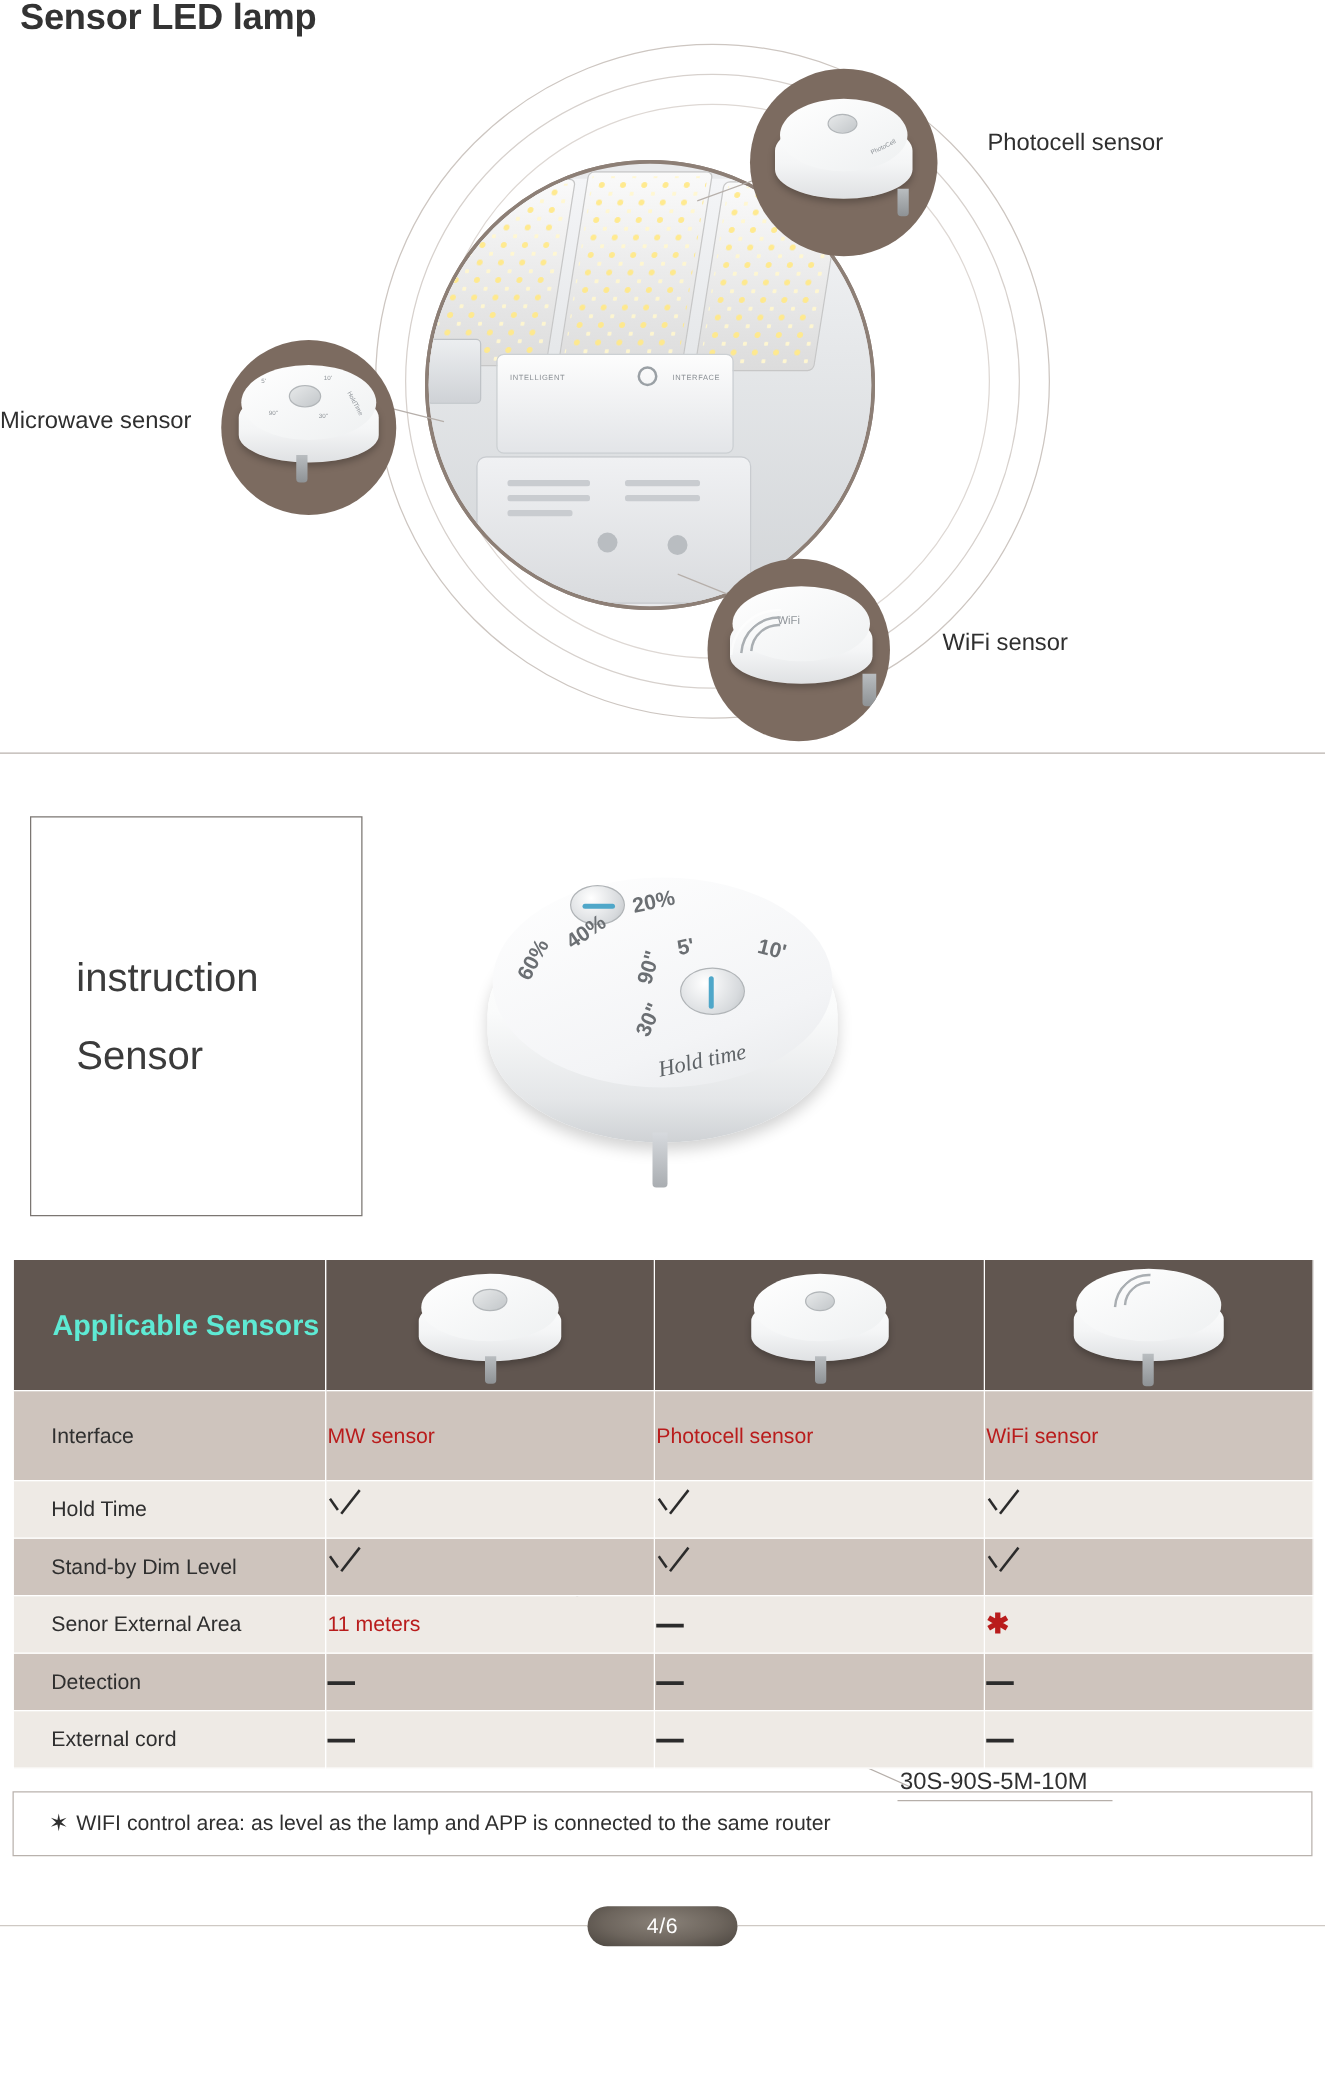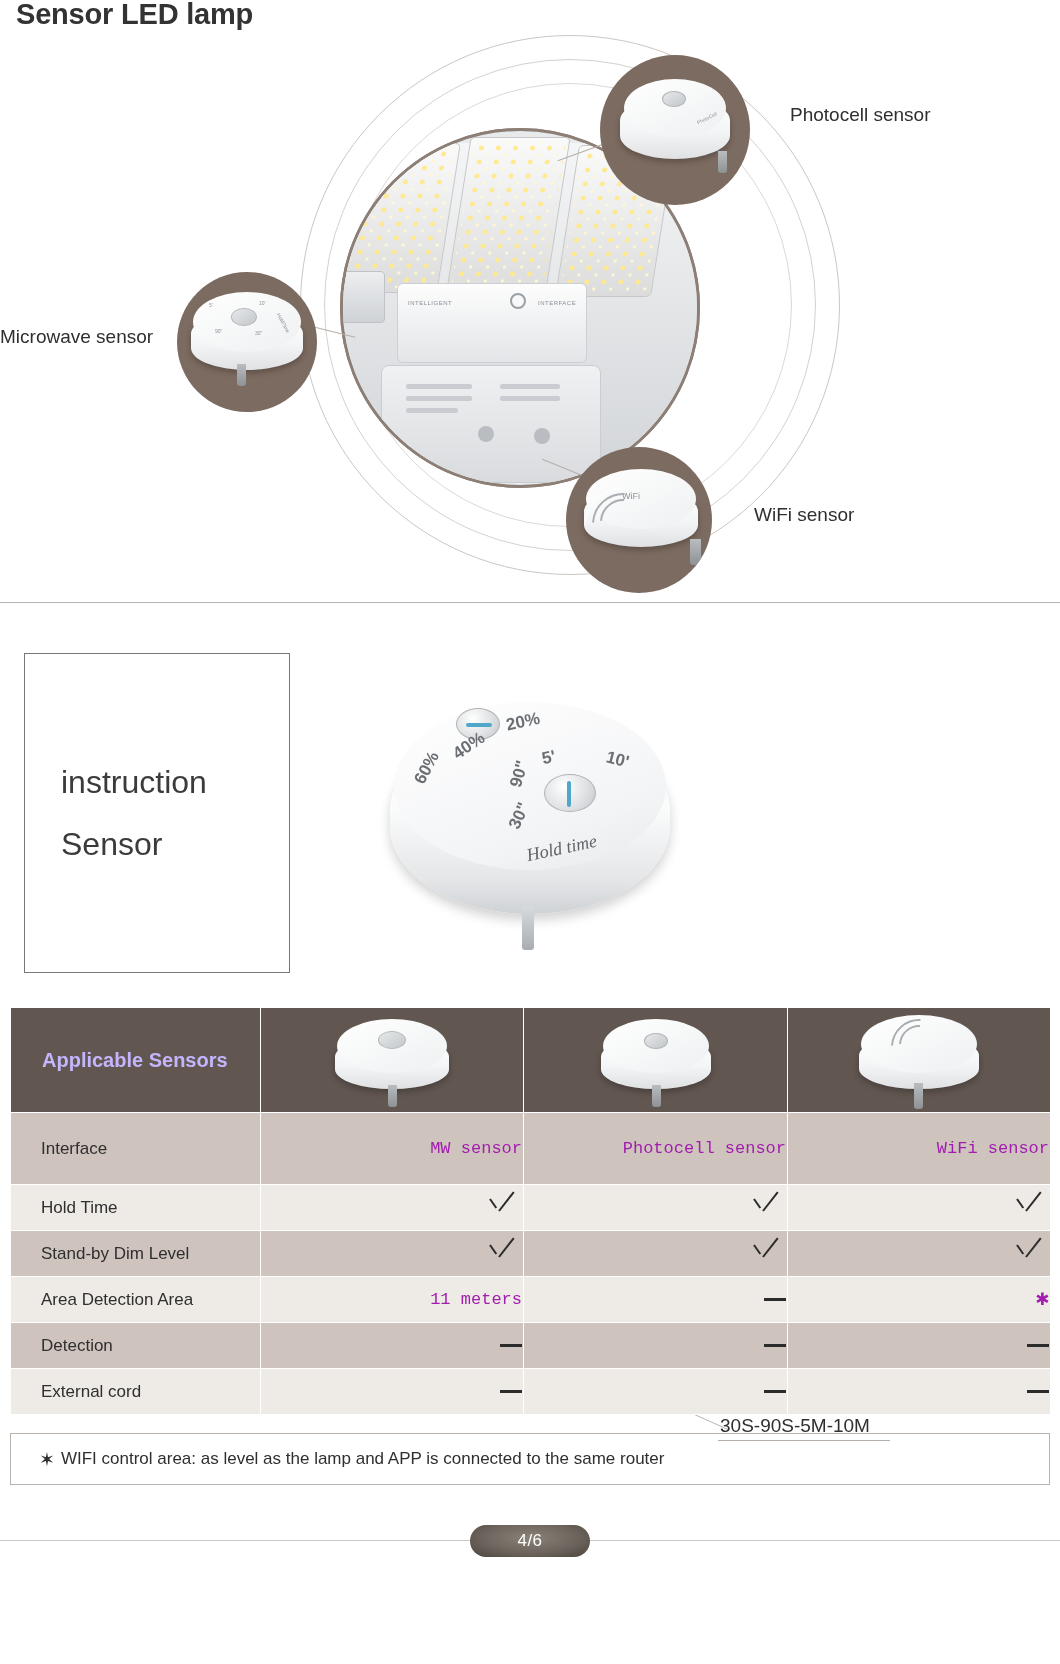--- a/index.html
+++ b/index.html
@@ -195,24 +195,24 @@
     position:absolute; left:10px; top:1007px;
     width:1040px;
     border-collapse:collapse;
     table-layout:fixed;
   }
   #cmp-table td { border:1px solid #ffffff; }
   .thead-cell {
     background:#615650; height:105px; vertical-align:middle;
   }
   .thead-title {
-    color:#c4b5fd; font-size:20px; font-weight:bold; padding-left:30px;
+    color:#5eead4; font-size:23px; font-weight:bold; padding-left:30px;
   }
   .row-label { padding-left:30px; font-size:17px; color:#2f2f2f; }
-  .cell-ctr { text-align:right; font-size:17px; color:#a21caf;font-family:Liberation Mono, monospace; }
+  .cell-ctr { text-align:left; font-size:17px; color:#b91c1c; }
   .row-dark  td { background:#cec4bd; height:46px; }
   .row-light td { background:#eeeae5; height:46px; }
   .row-tall  td { height:72px; }
   .check { display:inline-block; width:34px; height:22px; position:relative; }
   .check::before {
     content:""; position:absolute; left:2px; top:4px;
     width:11px; height:2px; background:#2b2b2b;
     transform:rotate(55deg); transform-origin:left center;
   }
   .check::after {
@@ -435,21 +435,21 @@
         <td class="cell-ctr"><span class="check"></span></td>
         <td class="cell-ctr"><span class="check"></span></td>
       </tr>
       <tr class="row-dark">
         <td class="row-label">Stand-by Dim Level</td>
         <td class="cell-ctr"><span class="check"></span></td>
         <td class="cell-ctr"><span class="check"></span></td>
         <td class="cell-ctr"><span class="check"></span></td>
       </tr>
       <tr class="row-light">
-        <td class="row-label">Area Detection Area</td>
+        <td class="row-label">Senor External Area</td>
         <td class="cell-ctr">11 meters</td>
         <td class="cell-ctr"><span class="dash"></span></td>
         <td class="cell-ctr"><span class="asterisk">✱</span></td>
       </tr>
       <tr class="row-dark">
         <td class="row-label">Detection</td>
         <td class="cell-ctr"><span class="dash"></span></td>
         <td class="cell-ctr"><span class="dash"></span></td>
         <td class="cell-ctr"><span class="dash"></span></td>
       </tr>

